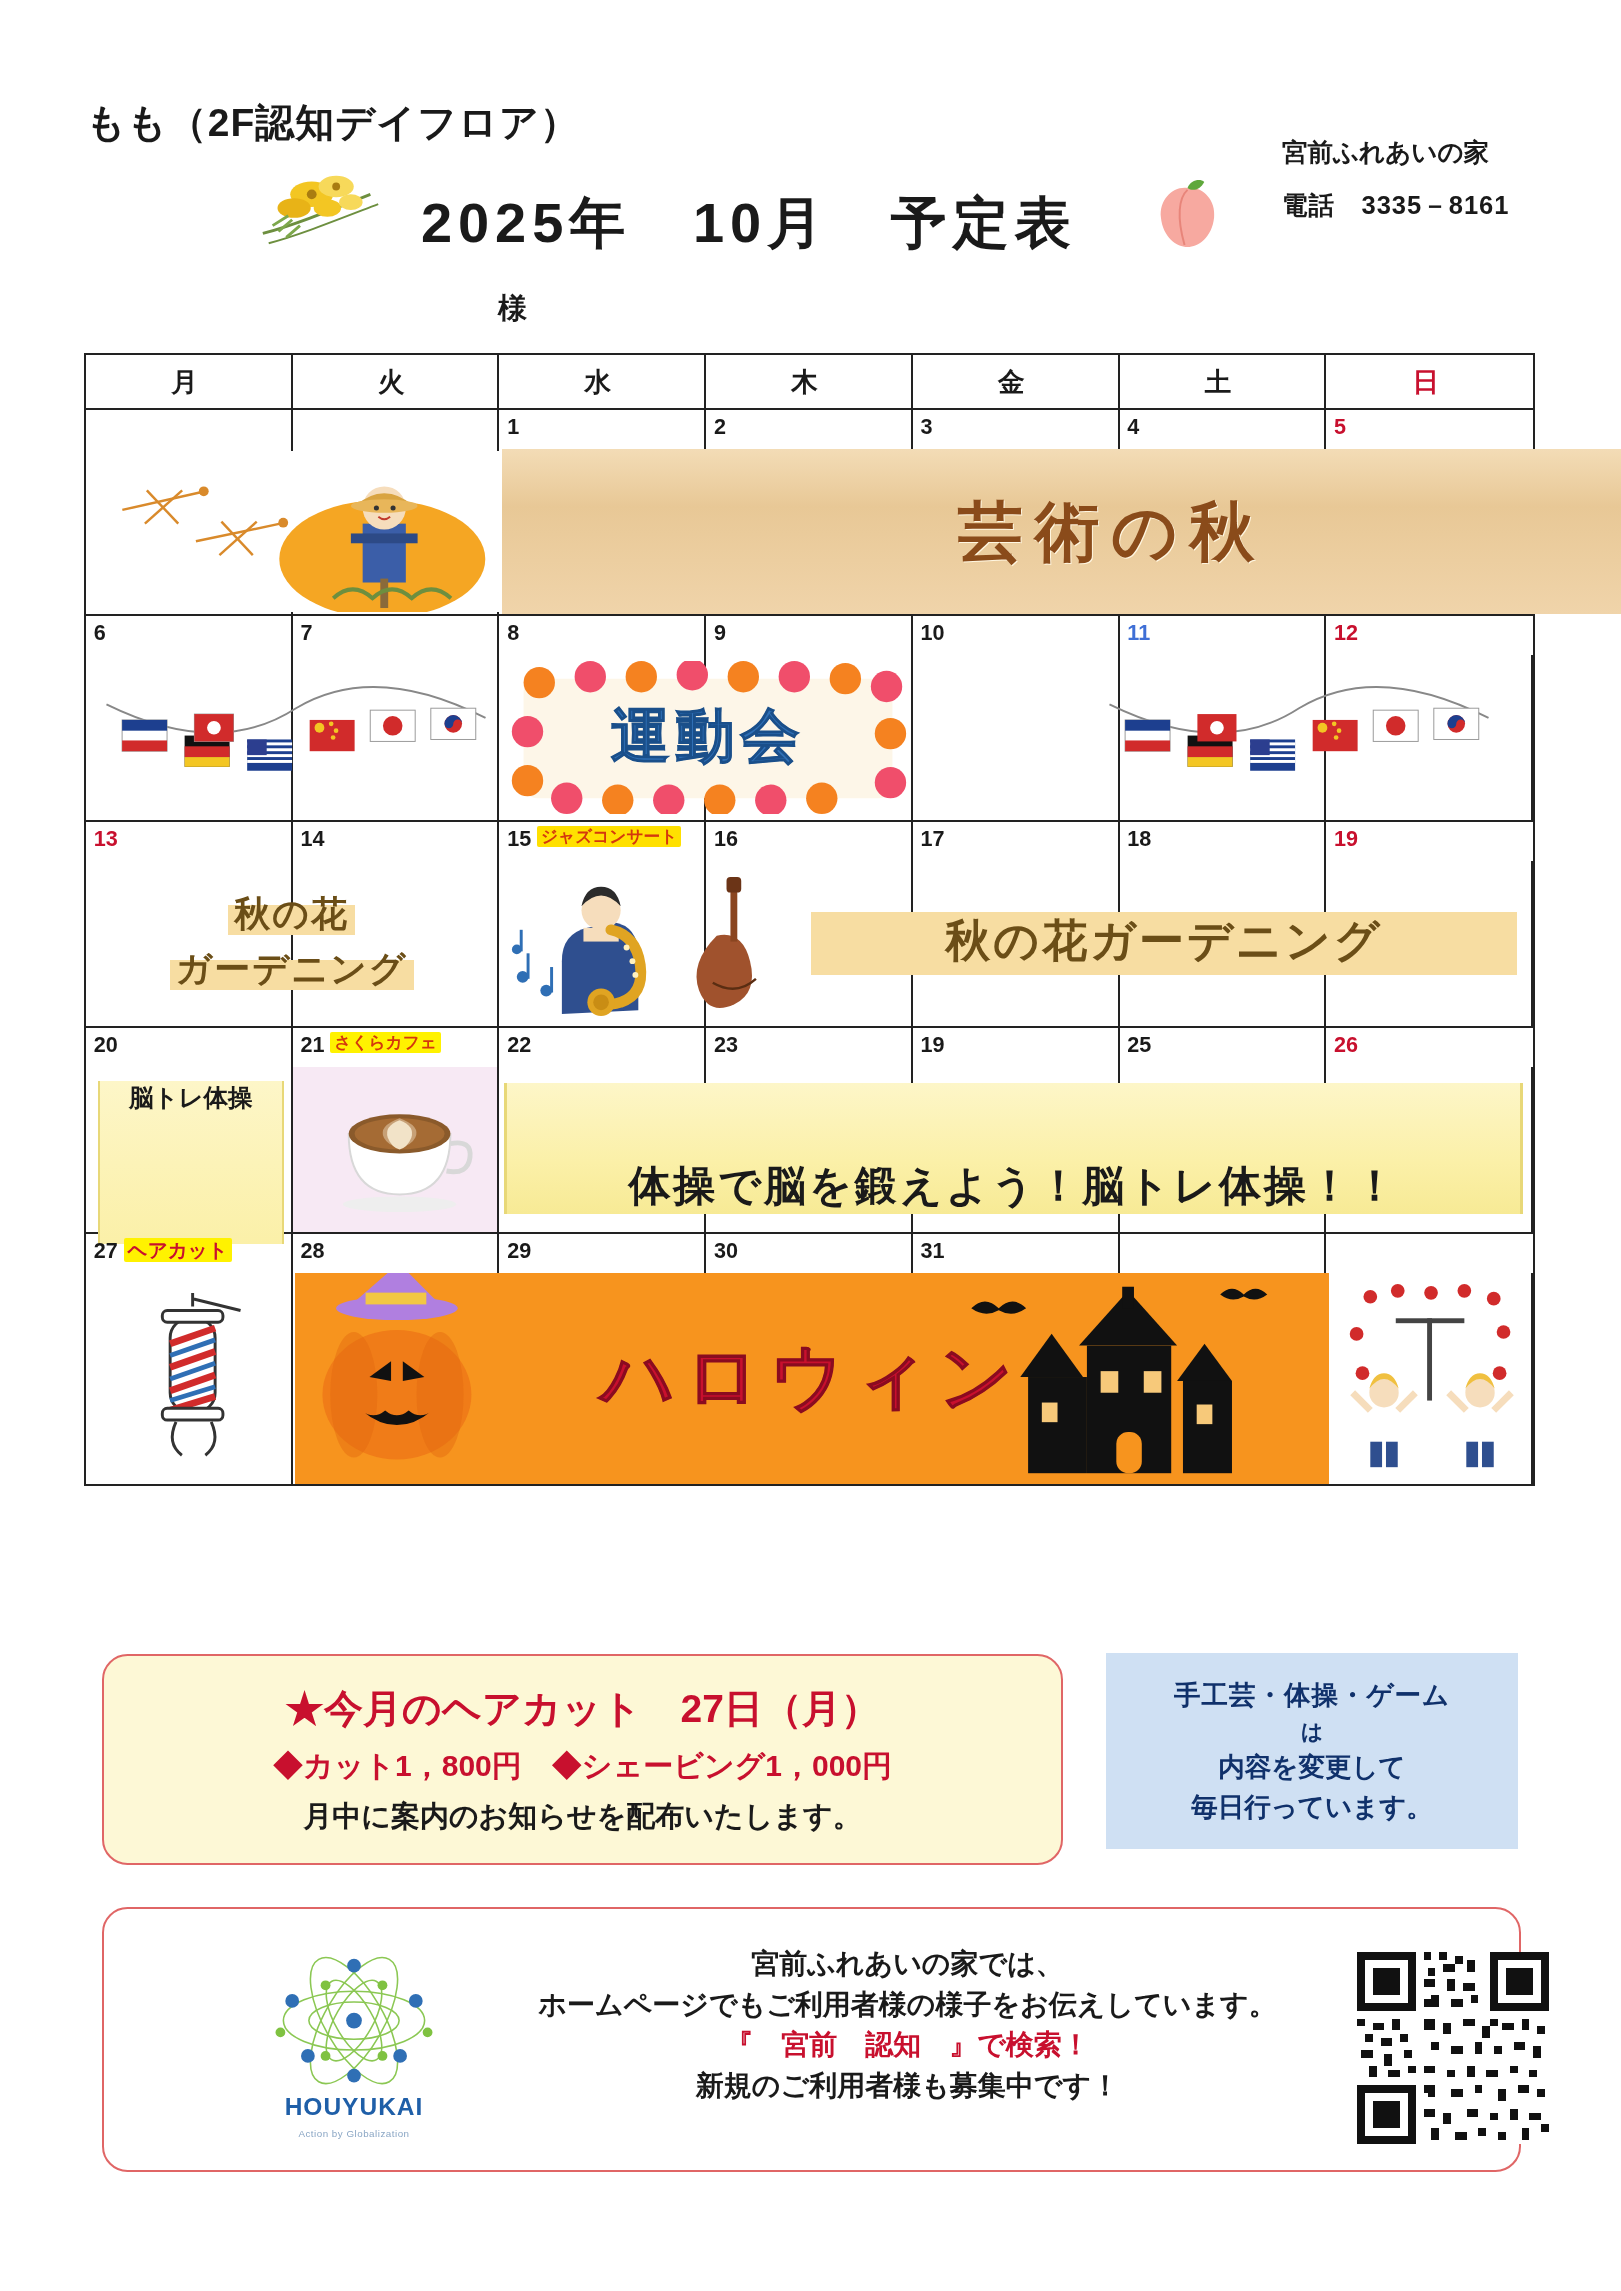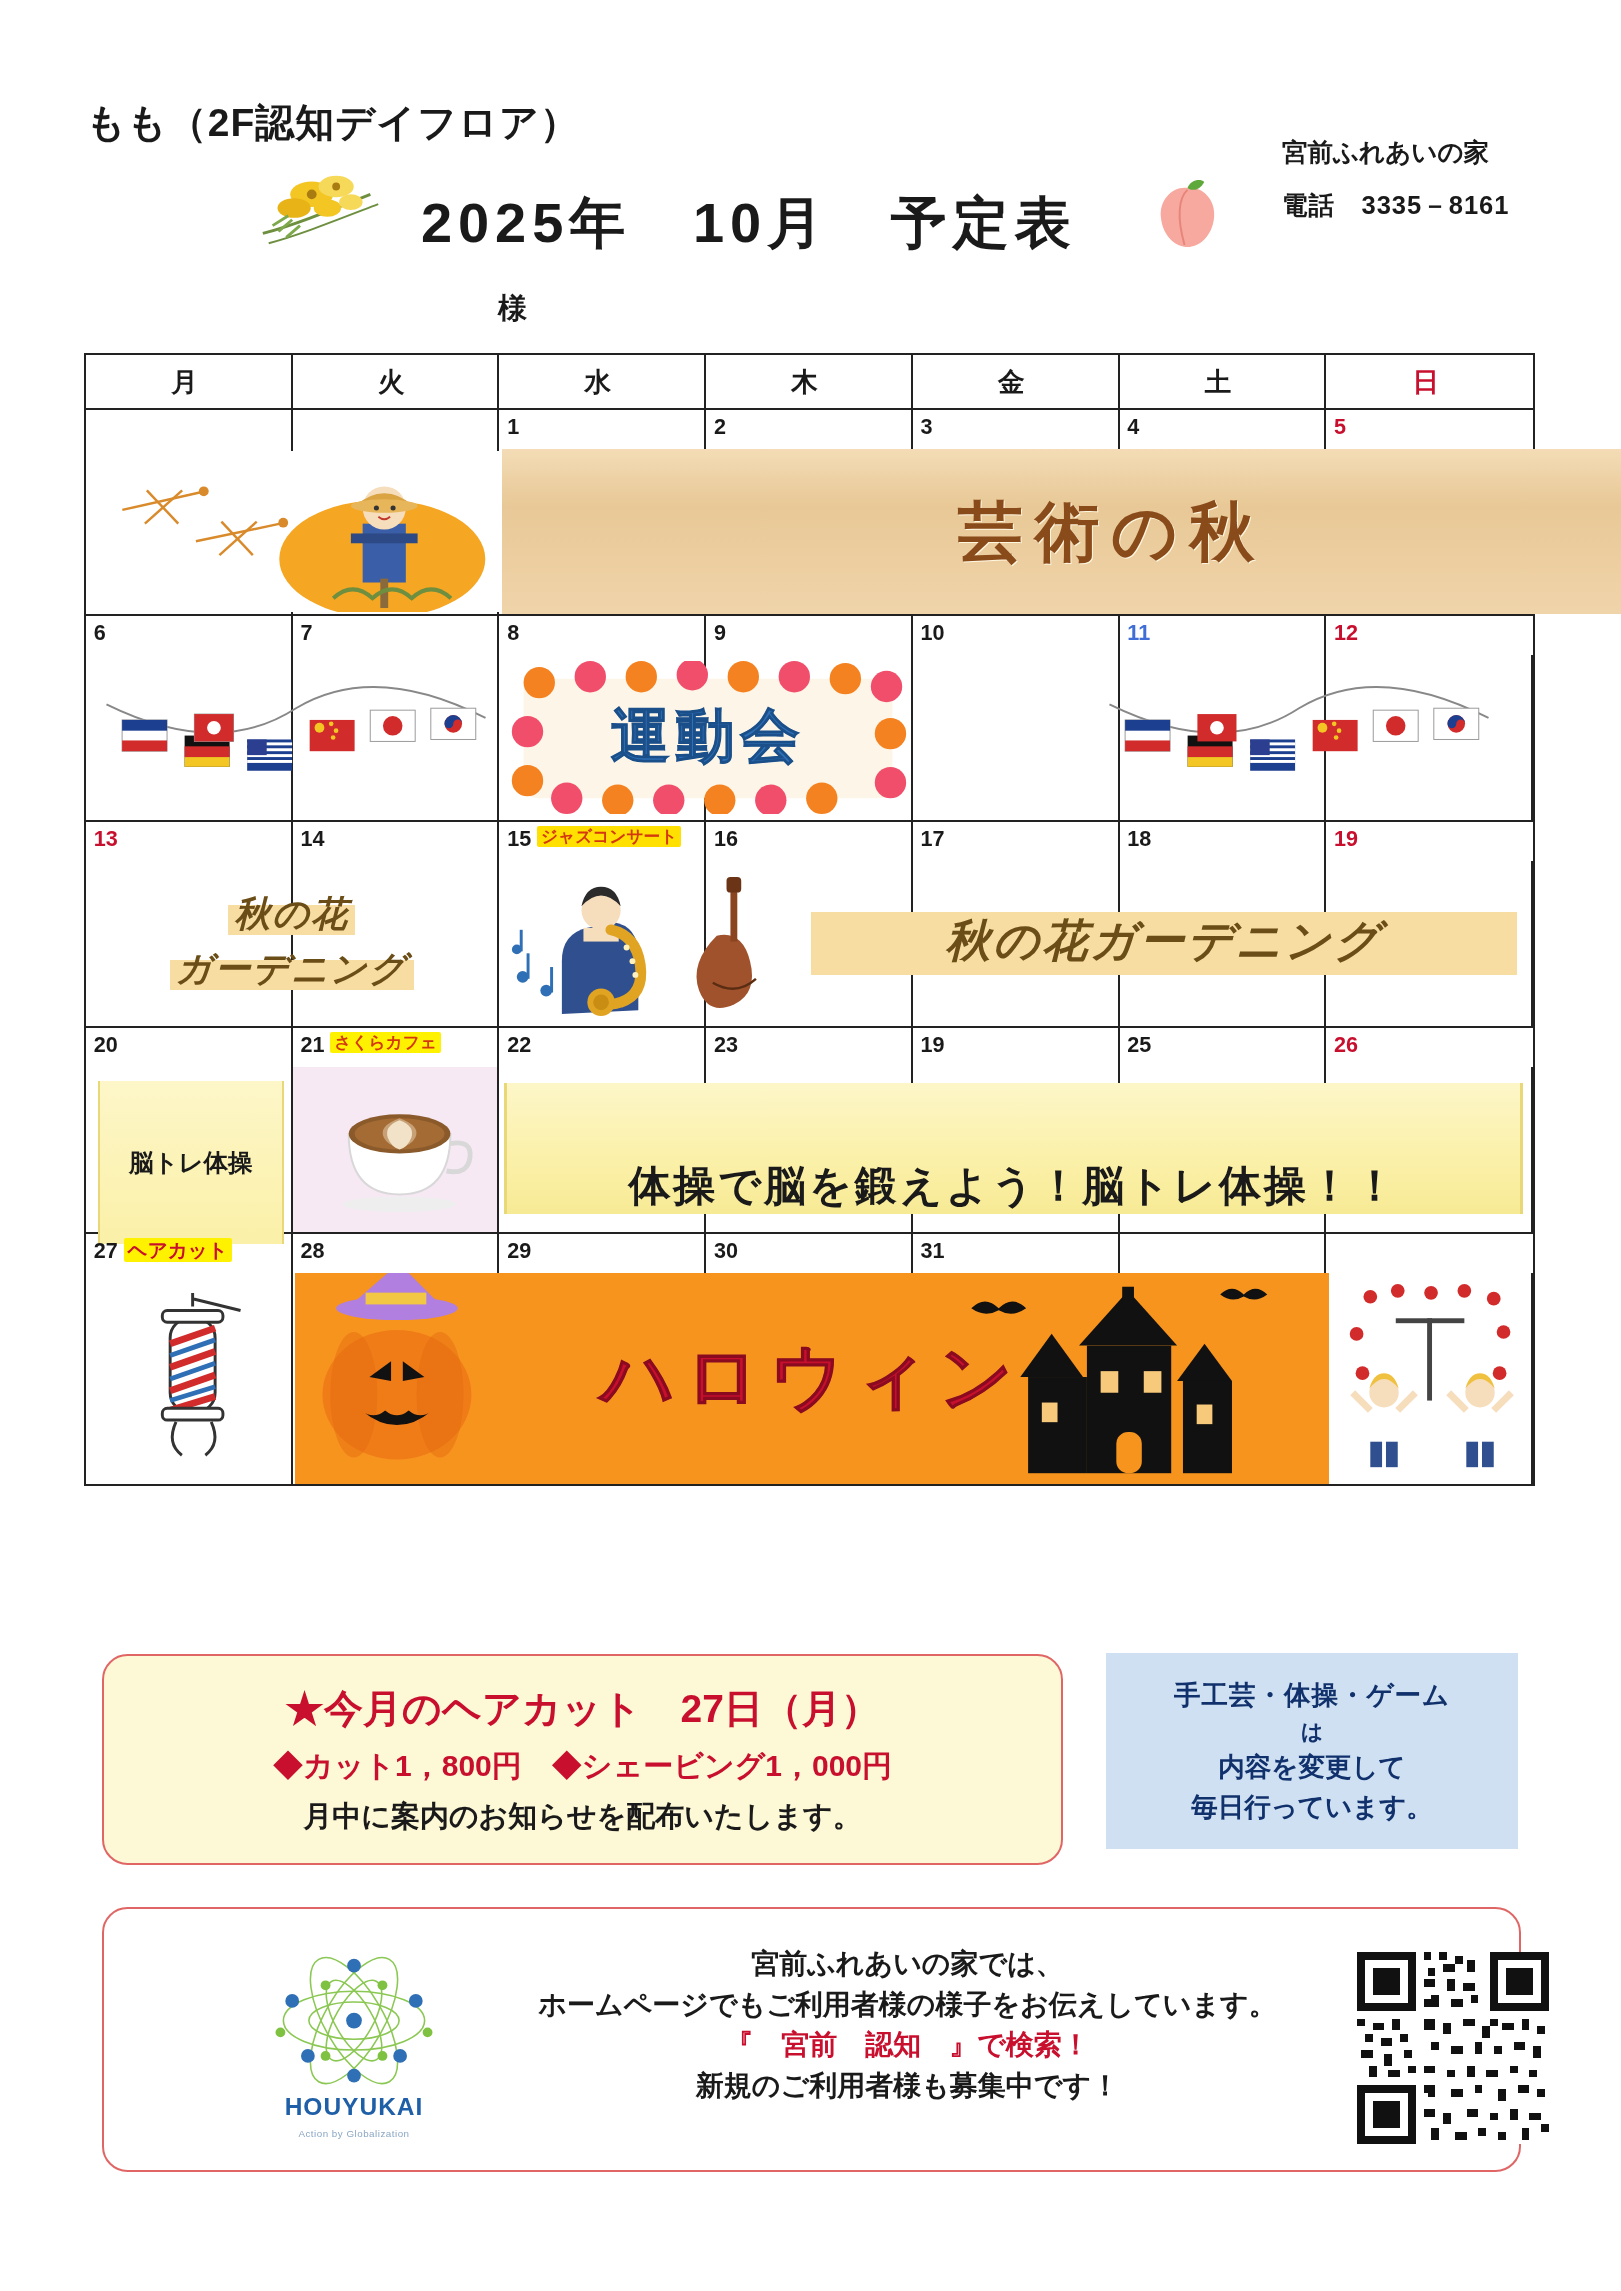--- a/index.html
+++ b/index.html
@@ -193,21 +193,21 @@
   .undoukai .txt {
     font-family: "DejaVu Serif", serif;
     font-size: 59px;
     font-weight: 700;
     color: #2f6fb5;
     letter-spacing: 5.9px;
     -webkit-text-stroke: 1px #1a4f8a;
   }
 
   
-  .w3 .content { height: 165px; font-style: italic; }
+  .w3 .content { height: 165px; }
   .aki-left {
     position: absolute;
     left: 17.6px; top: 21.6px;
     width: 376px; height: 118px;
     display: flex; flex-direction: column; align-items: center; justify-content: center;
     gap: 5.9px;
   }
   .aki-left .line {
     font-family: "DejaVu Serif", serif;
     font-size: 36px;
@@ -235,21 +235,21 @@
 
   
   .w4 .content { height: 165px; }
   .nou-small {
     position: absolute;
     left: 11.8px; top: 13.7px;
     width: 186px; height: 163px;
     background: linear-gradient(180deg,#fdf6c8 0%,#fbf0a8 100%);
     border-left: 2.9px solid #e8d878;
     border-right: 2.9px solid #e8d878;
-    display: flex; align-items: center; justify-content: center;
+    display: flex; justify-content: center;
   }
   .nou-small .txt {
     font-size: 24.5px; font-weight: 700; color: #1a1a1a;
     white-space: nowrap;
   }
   .cafe-cell {
     background: #f7e9f4;
   }
   .nou-banner {
     position: absolute;

